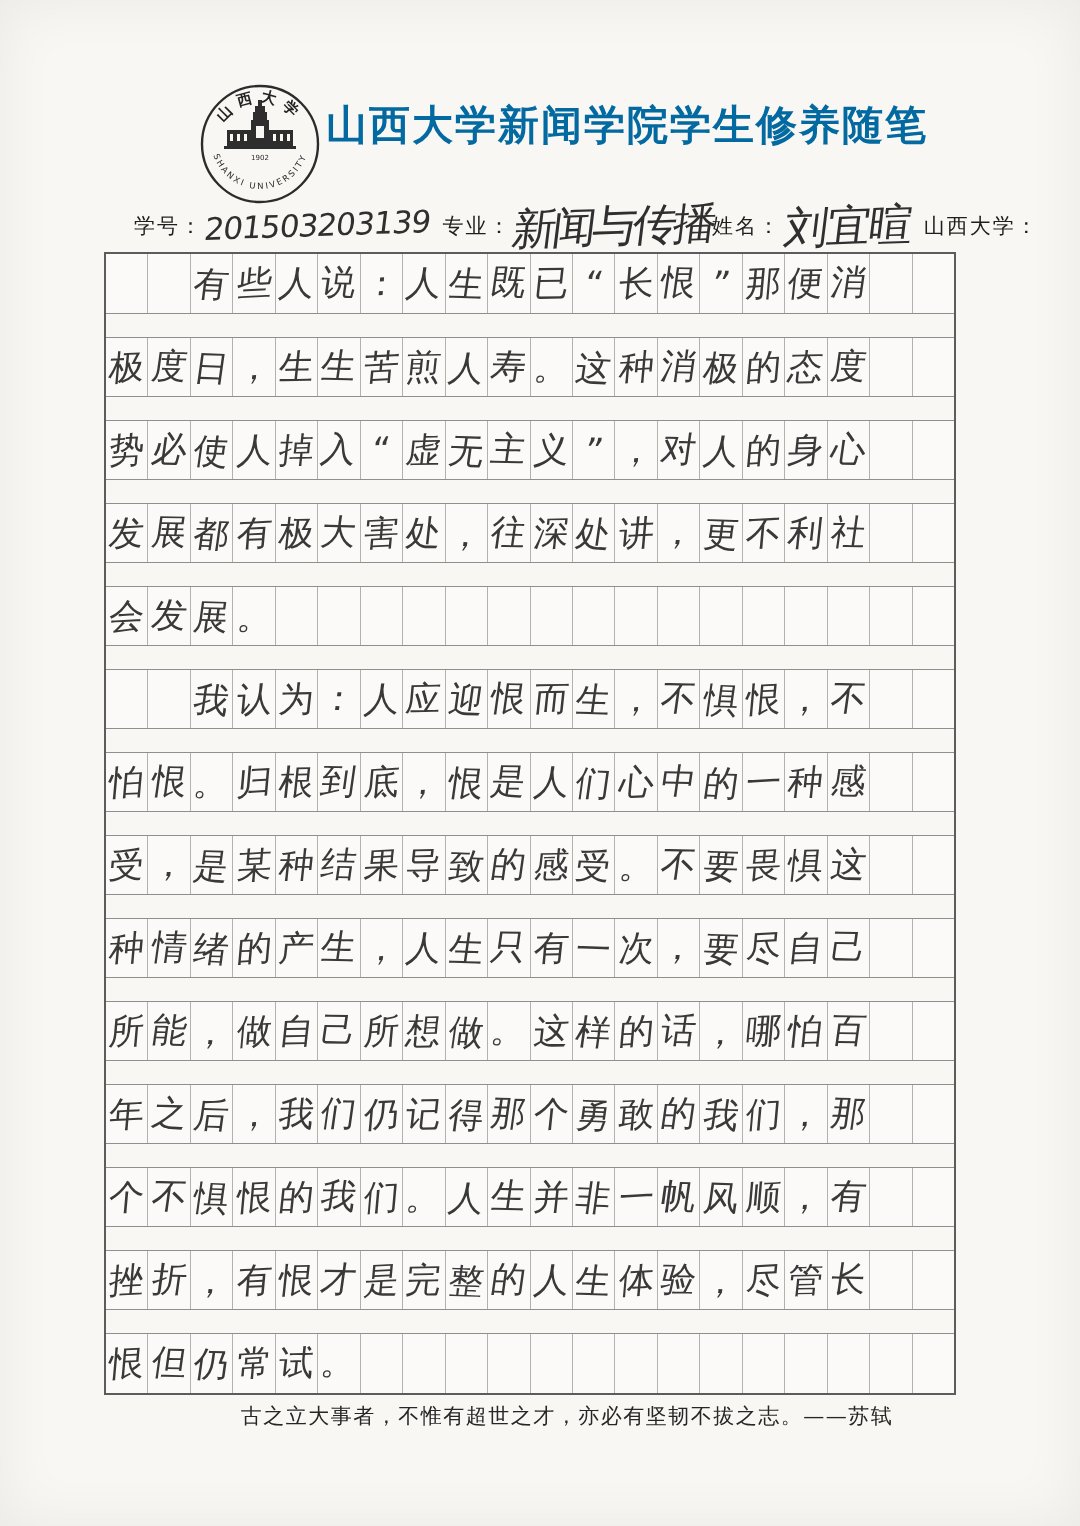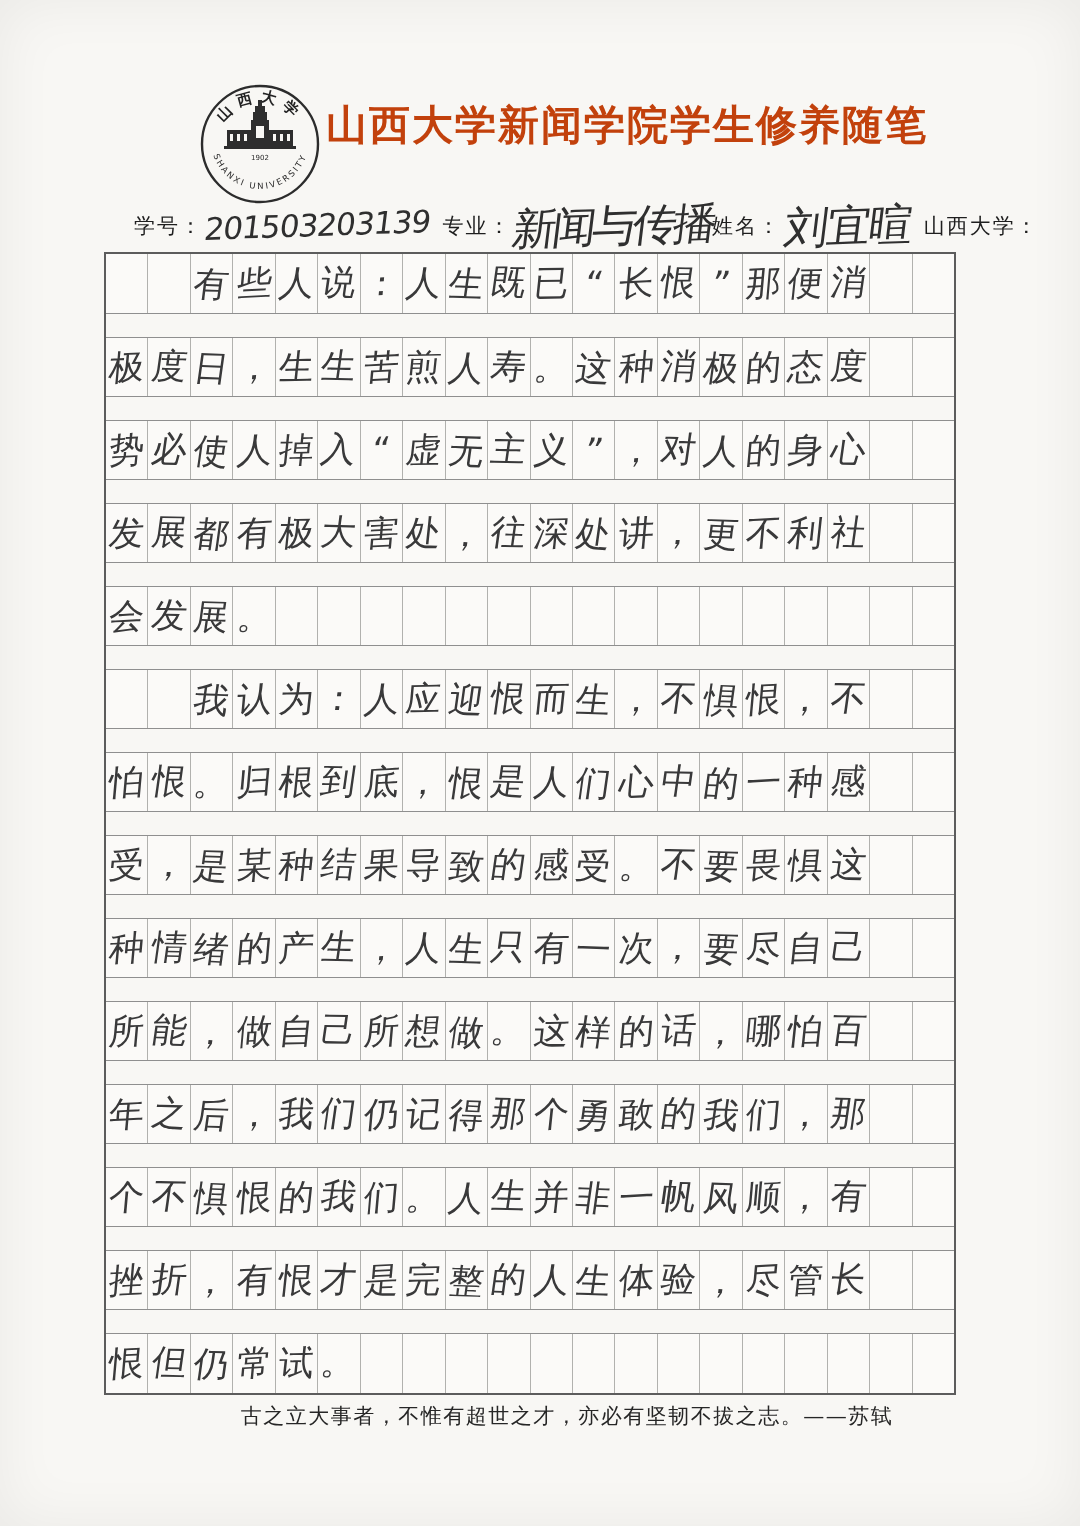--- a/index.html
+++ b/index.html
@@ -7,21 +7,21 @@
     position:relative;width:1080px;height:1526px;margin:0 auto;
     background:#f8f7f4;
     box-shadow:inset 0 0 60px rgba(0,0,0,0.06);
     font-family:"DejaVu Serif","Liberation Serif",serif;
     overflow:hidden;
   }
   
   .seal{position:absolute;left:194px;top:78px;}
   .sheet-title{
     position:absolute;left:326px;top:98px;margin:0;
-    font-size:41px;font-weight:700;letter-spacing:2px;color:#c2410c;
+    font-size:41px;font-weight:700;letter-spacing:2px;color:#0369a1;
     white-space:nowrap;
   }
   
   .form-line{
     position:absolute;left:134px;top:196px;width:830px;height:58px;
     white-space:nowrap;font-size:21px;color:#1e1e1e;letter-spacing:2px;
   }
   .form-line .lbl{display:inline-block;vertical-align:baseline;}
   .hw{
     font-family:"DejaVu Sans","Liberation Sans",sans-serif;

